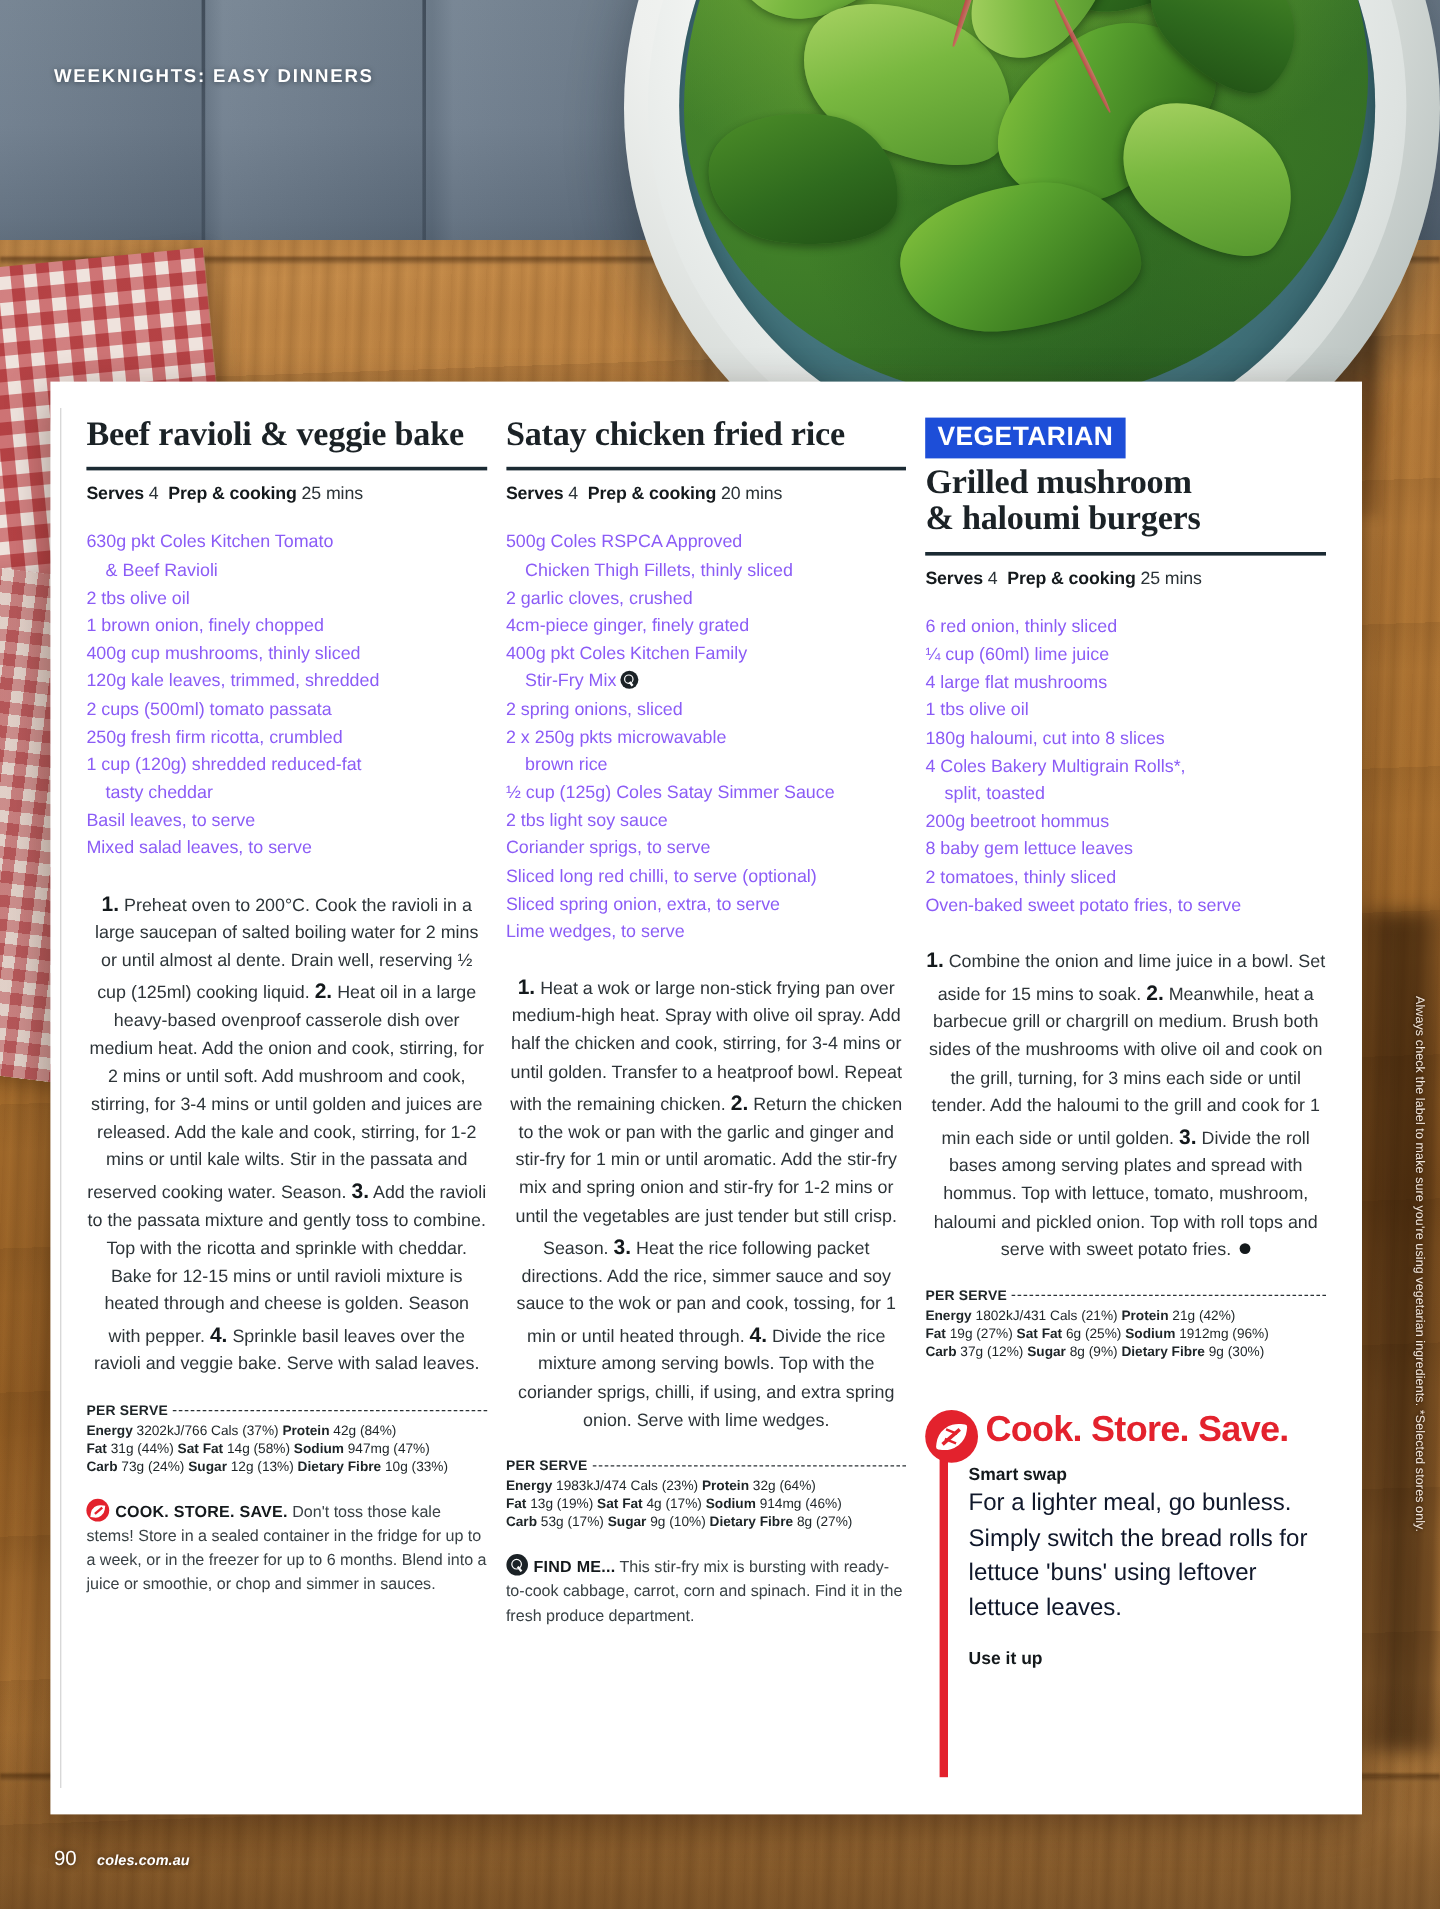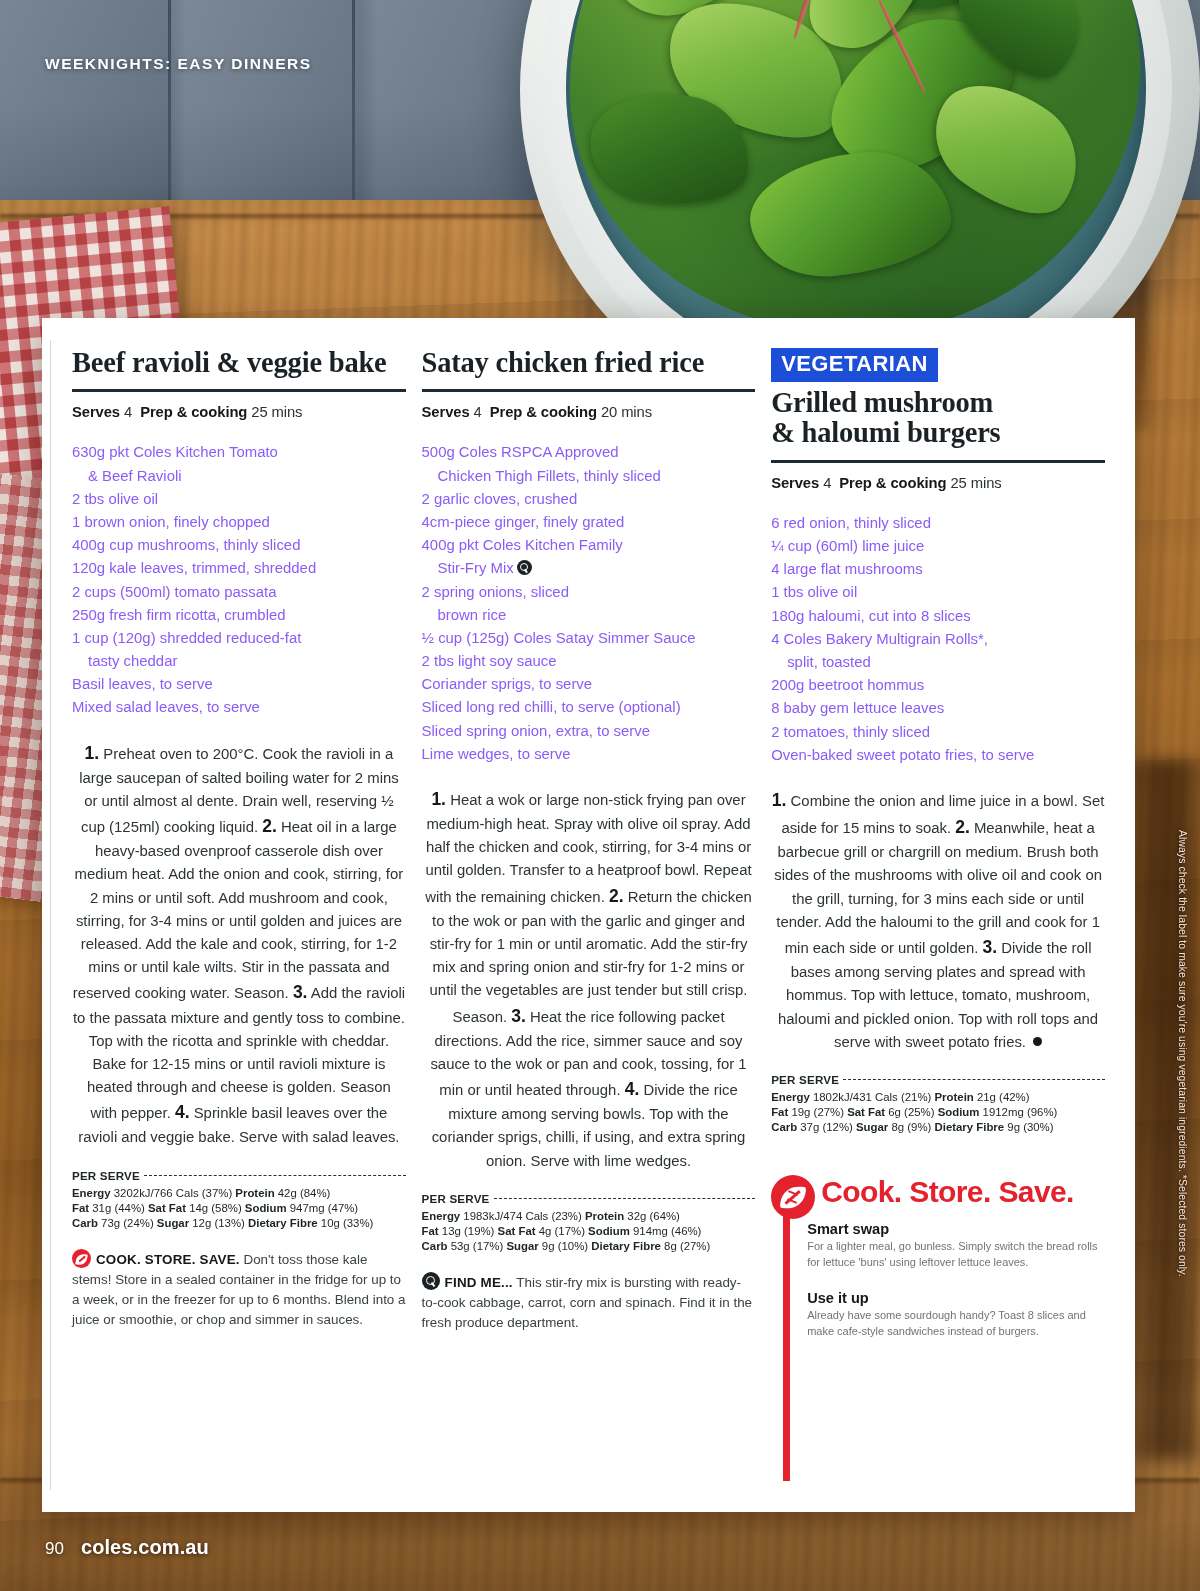--- a/index.html
+++ b/index.html
@@ -439,39 +439,39 @@
     letter-spacing: -0.6px;
     margin: 22px 0 12px 14px;
   }
   .csv-sub {
     font-size: 14.6px;
     font-weight: bold;
     color: #14191c;
     margin-bottom: 1px;
   }
   .csv-body {
-    font-size: 11px;
+    font-size: 20px;
     line-height: 1.47;
-    color: #737373;
+    color: #0f172a;
     margin-bottom: 19px;
   }
 
   
   #footer {
     position: absolute;
     left: 45px; bottom: 32px;
     z-index: 20;
     display: flex;
     align-items: baseline;
     gap: 17px;
     color: #ffffff;
     text-shadow: 0 1px 5px rgba(20,8,0,0.75);
   }
   #footer .pg { font-size: 17px; font-weight: normal; }
-  #footer .site { font-size: 20px; font-weight: bold; letter-spacing: 0.1px; }
+  #footer .site { font-size: 12px; font-weight: bold; letter-spacing: 0.1px; font-style: italic; }
 
   
   #legal-vertical {
     position: absolute;
     right: 12px; top: 830px;
     z-index: 20;
     color: #f2e7dc;
     font-size: 10.4px;
     letter-spacing: 0.1px;
     writing-mode: vertical-rl;
@@ -582,20 +582,21 @@
       <span>20 mins</span>
     </div>
     <ul class="ingredients">
         <li class="">500g Coles RSPCA Approved</li>
         <li class="cont">Chicken Thigh Fillets, thinly sliced</li>
         <li class="">2 garlic cloves, crushed</li>
         <li class="">4cm-piece ginger, finely grated</li>
         <li class="">400g pkt Coles Kitchen Family</li>
         <li class="cont">Stir-Fry Mix<span class="inline-find"></span></li>
         <li class="">2 spring onions, sliced</li>
+        <li class="">2 x 250g pkts microwavable</li>
         <li class="cont">brown rice</li>
         <li class="">½ cup (125g) Coles Satay Simmer Sauce</li>
         <li class="">2 tbs light soy sauce</li>
         <li class="">Coriander sprigs, to serve</li>
         <li class="">Sliced long red chilli, to serve (optional)</li>
         <li class="">Sliced spring onion, extra, to serve</li>
         <li class="">Lime wedges, to serve</li>
       </ul>
     <div class="method"><span class="step-num">1.</span><span> Heat a wok or large non-stick frying pan over medium-high heat. Spray with olive oil spray. Add half the chicken and cook, stirring, for 3-4 mins or until golden. Transfer to a heatproof bowl. Repeat with the remaining chicken. </span><span class="step-num">2.</span><span> Return the chicken to the wok or pan with the garlic and ginger and stir-fry for 1 min or until aromatic. Add the stir-fry mix and spring onion and stir-fry for 1-2 mins or until the vegetables are just tender but still crisp. Season. </span><span class="step-num">3.</span><span> Heat the rice following packet directions. Add the rice, simmer sauce and soy sauce to the wok or pan and cook, tossing, for 1 min or until heated through. </span><span class="step-num">4.</span><span> Divide the rice mixture among serving bowls. Top with the coriander sprigs, chilli, if using, and extra spring onion. Serve with lime wedges. </span></div>
     <div class="per-serve">
@@ -665,21 +666,20 @@
         <div class="lf"></div>
           <div class="vein"></div>
           <div class="vein2"></div>
           <div class="vein3"></div>
       </div>
       <div class="csv-title">Cook. Store. Save.</div>
       <div id="csv-tips">
           <div class="csv-sub">Smart swap</div>
           <div class="csv-body">For a lighter meal, go bunless. Simply switch the bread rolls for lettuce 'buns' using leftover lettuce leaves.</div>
           <div class="csv-sub">Use it up</div>
-          <div class="csv-body">Already have some sourdough handy? Toast 8 slices and make cafe-style sandwiches instead of burgers.</div>
         </div>
     </div>
   </div>
 </div>
 
 <div id="footer">
   <span class="pg">90</span>
   <span class="site">coles.com.au</span>
 </div>
 

